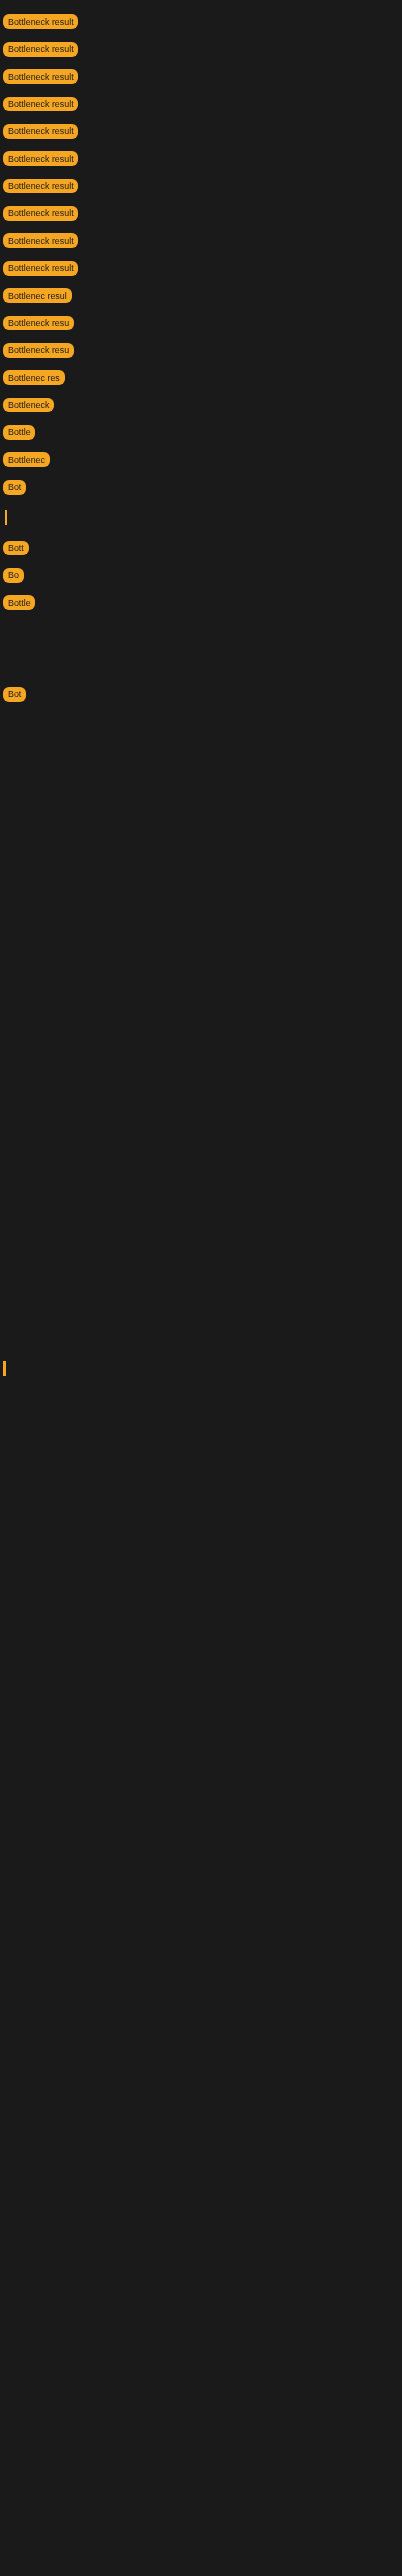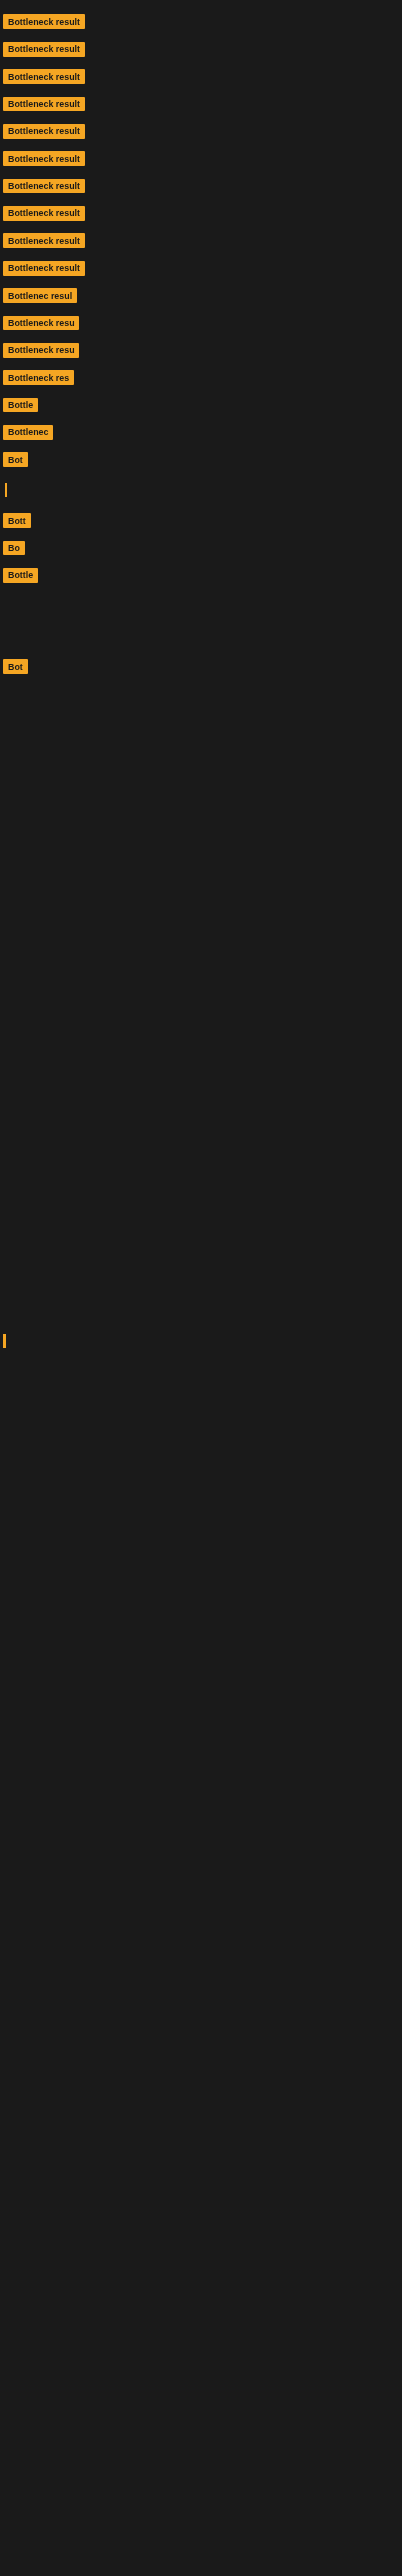--- a/index.html
+++ b/index.html
@@ -19,23 +19,23 @@
       color: #cccccc;
       font-size: 11.3px;
       padding: 6.4px 0 3.2px 0;
       letter-spacing: 0.4px;
     }
     .bottleneck-bar {
       display: inline-block;
       background-color: #f5a623;
       color: #1a1a1a;
       font-size: 8.9px;
-      font-weight: bold;
+      font-weight: normal;
       padding: 2.4px 4.8px;
-      border-radius: 1px;
+      border-radius: 6px;
       white-space: nowrap;
       overflow: hidden;
     }
     .bar-row {
       margin-left: 1.6px;
       margin-bottom: 0px;
       padding: 4.8px 0 4.8px 1.6px;
       display: block;
     }
     .cursor-line {
@@ -66,21 +66,22 @@
     <div class="bar-row"><span class="bottleneck-bar" style="max-width: 105px;">Bottleneck result</span></div>
     <div class="bar-row"><span class="bottleneck-bar" style="max-width: 105px;">Bottleneck result</span></div>
     <div class="bar-row"><span class="bottleneck-bar" style="max-width: 105px;">Bottleneck result</span></div>
     <div class="bar-row"><span class="bottleneck-bar" style="max-width: 105px;">Bottleneck result</span></div>
     <div class="bar-row"><span class="bottleneck-bar" style="max-width: 105px;">Bottleneck result</span></div>
     <div class="bar-row"><span class="bottleneck-bar" style="max-width: 105px;">Bottleneck result</span></div>
     <div class="bar-row"><span class="bottleneck-bar" style="max-width: 105px;">Bottleneck result</span></div>
     <div class="bar-row"><span class="bottleneck-bar" style="max-width: 97px;">Bottlenec resul</span></div>
     <div class="bar-row"><span class="bottleneck-bar" style="max-width: 89px;">Bottleneck resu</span></div>
     <div class="bar-row"><span class="bottleneck-bar" style="max-width: 87px;">Bottleneck resu</span></div>
-    <div class="bar-row"><span class="bottleneck-bar" style="max-width: 81px;">Bottleneck res</span></div>
+    <div class="bar-row"><span class="bottleneck-bar" style="max-width: 81px;">Bottlenec res</span></div>
+    <div class="bar-row"><span class="bottleneck-bar" style="max-width: 68px;">Bottleneck</span></div>
     <div class="bar-row"><span class="bottleneck-bar" style="max-width: 44px;">Bottle</span></div>
     <div class="bar-row"><span class="bottleneck-bar" style="max-width: 60px; text-align: center;">Bottlenec</span></div>
     <div class="bar-row"><span class="bottleneck-bar" style="max-width: 31px;">Bot</span></div>
     <div class="bar-row" style="padding-top: 8px; padding-bottom: 8px;"><span class="cursor-line"></span></div>
     <div class="bar-row"><span class="bottleneck-bar" style="max-width: 34px;">Bott</span></div>
     <div class="bar-row"><span class="bottleneck-bar" style="max-width: 22.5px; text-align: right;">Bo</span></div>
     <div class="bar-row"><span class="bottleneck-bar" style="max-width: 42px;">Bottle</span></div>
     <div class="bar-row" style="height: 64px;"></div>
     <div class="bar-row"><span class="bottleneck-bar" style="max-width: 31px;">Bot</span></div>
   </div>

